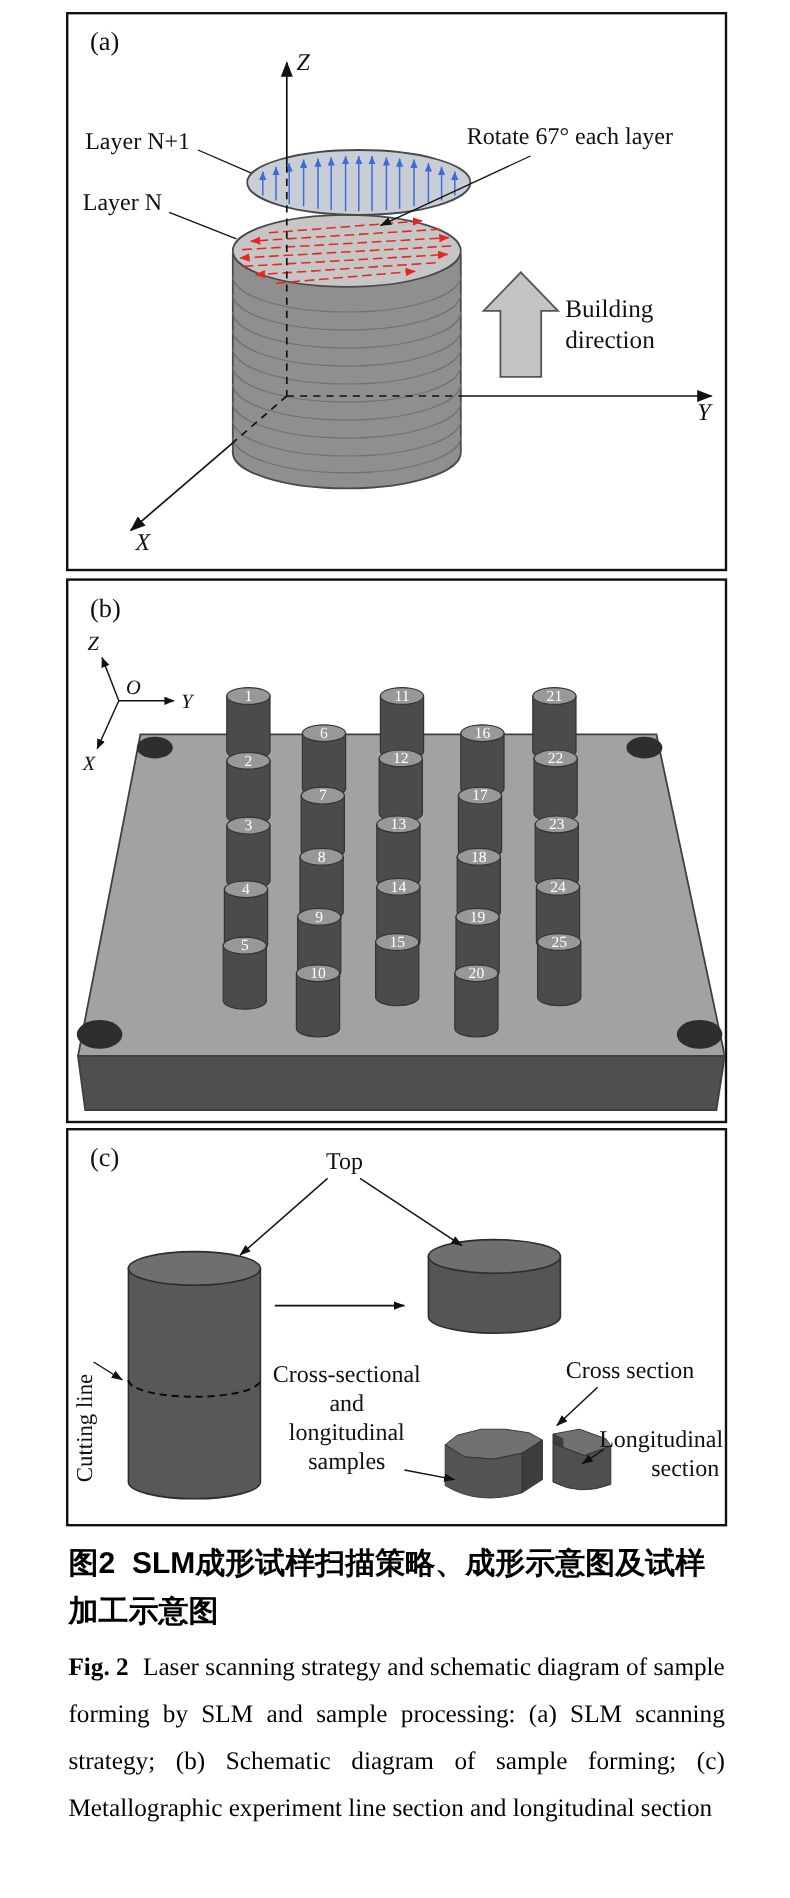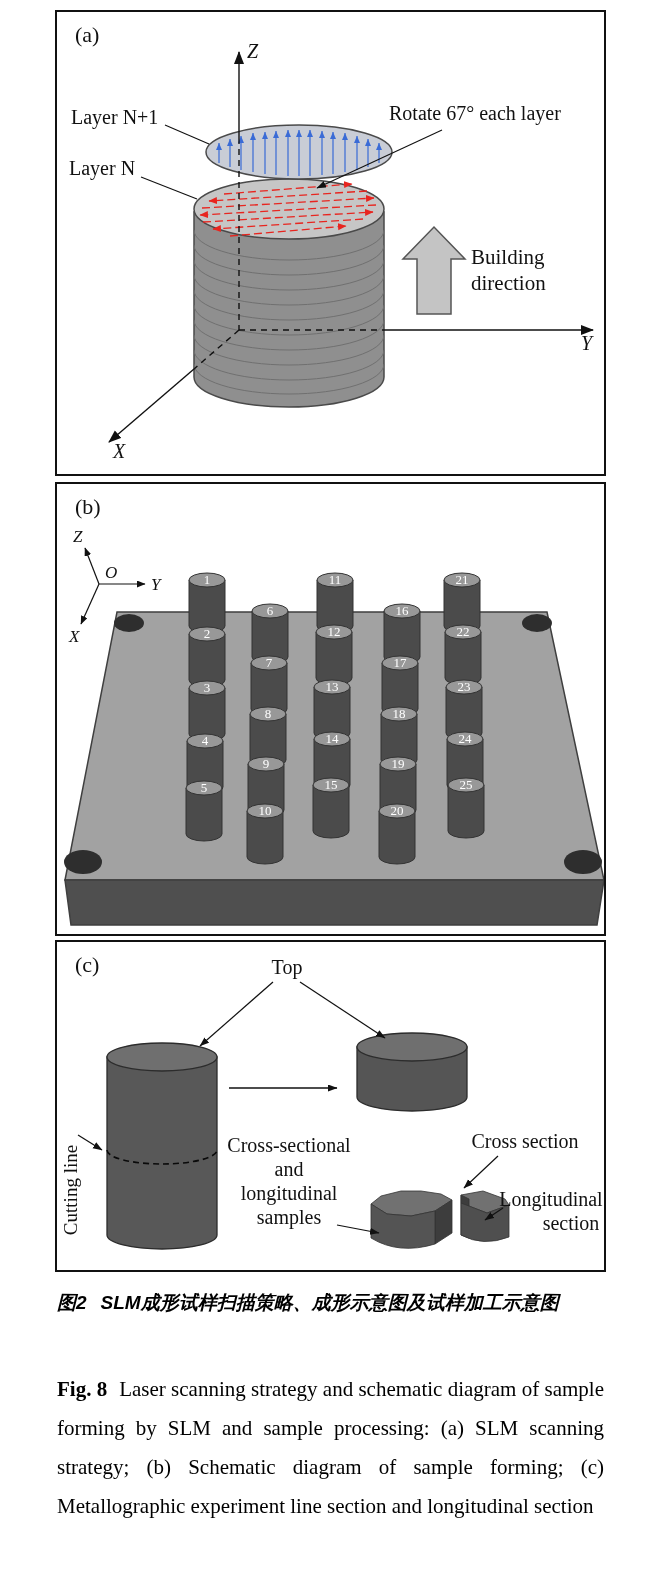--- a/index.html
+++ b/index.html
@@ -13,21 +13,21 @@
   .plabel{font-size:22px;}
   .lab{font-size:20px;}
   .lab21{font-size:21px;}
   .axis{font-size:20px;font-style:italic;}
   .axis-sm{font-size:17px;font-style:italic;}
   .num{font-size:13px;fill:#ffffff;text-anchor:middle;}
   .cylbody{fill:#4b4b4b;stroke:#333;stroke-width:1;}
   .cyltop{fill:#989898;stroke:#333;stroke-width:1;}
   .leader{stroke:#111;stroke-width:1.1;fill:none;}
   .capzh{position:absolute;left:57px;top:1283px;width:549px;font-family:"Liberation Sans",sans-serif;
-         font-weight:bold;font-size:19px;line-height:40px;color:#000;font-style:italic;}
+         font-weight:bold;font-size:25px;line-height:40px;color:#000;}
   .zhlab{margin-right:14px;}
   .capen{position:absolute;left:57px;top:1370px;width:547px;font-size:21px;line-height:39px;
          text-align:justify;color:#000;font-family:"Liberation Serif",serif;}
   .figlab{font-weight:bold;margin-right:12px;}
 </style>
 </head>
 <body>
 
 <div class="panel" id="panel-a">
 <svg viewBox="0 0 547 462" preserveAspectRatio="xMidYMid meet">
@@ -336,14 +336,14 @@
   <text class="lab" x="468" y="206" text-anchor="middle">Cross section</text>
   <text class="lab" x="494" y="264" text-anchor="middle">Longitudinal</text>
   <text class="lab" x="514" y="288" text-anchor="middle">section</text>
 </svg>
 </div>
 
 <div class="capzh">
   <span class="zhlab">图2</span><span>SLM成形试样扫描策略、成形示意图及试样加工示意图</span>
 </div>
 <div class="capen">
-  <span class="figlab">Fig. 8</span><span>Laser scanning strategy and schematic diagram of sample forming by SLM and sample processing: (a) SLM scanning strategy; (b) Schematic diagram of sample forming; (c) Metallographic experiment line section and longitudinal section</span>
+  <span class="figlab">Fig. 2</span><span>Laser scanning strategy and schematic diagram of sample forming by SLM and sample processing: (a) SLM scanning strategy; (b) Schematic diagram of sample forming; (c) Metallographic experiment line section and longitudinal section</span>
 </div>
 
 </body></html>

